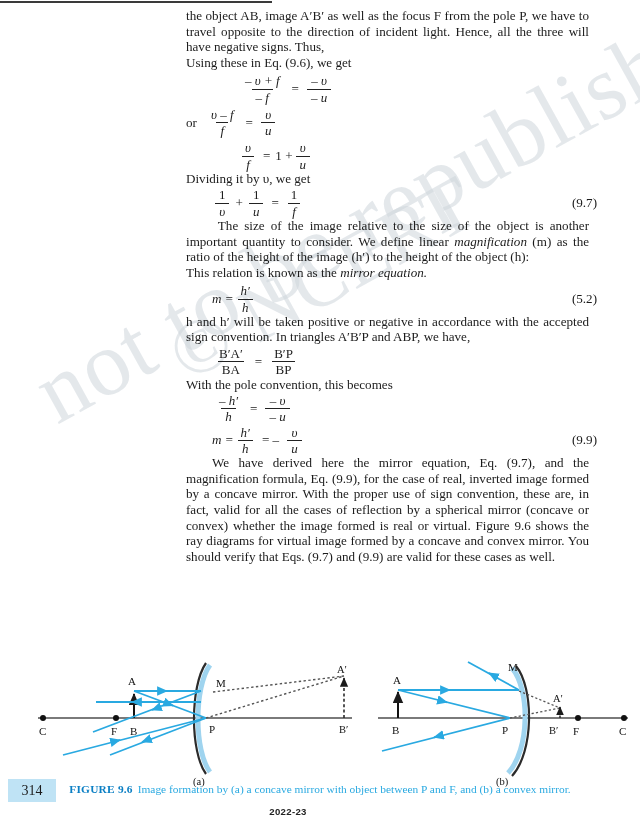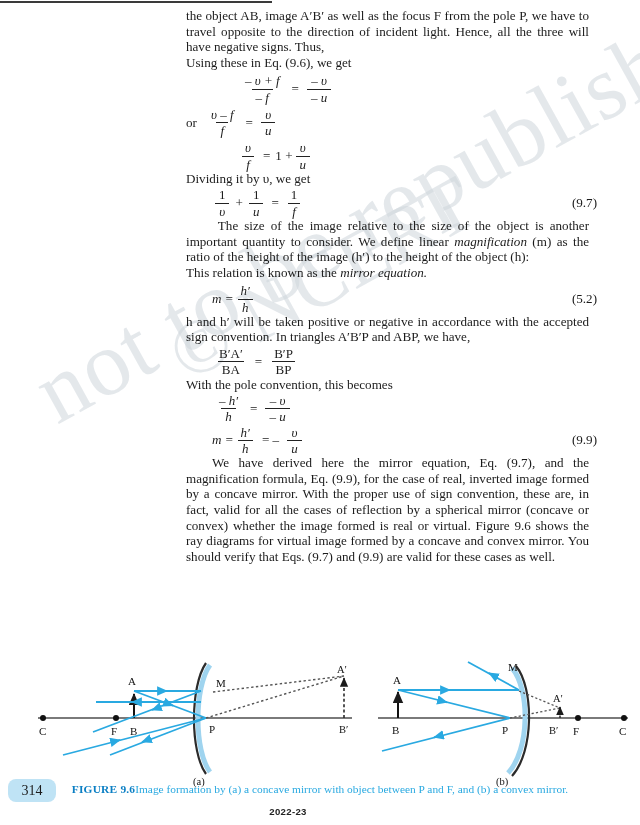--- a/index.html
+++ b/index.html
@@ -92,29 +92,28 @@
   
   .caption{
     position:absolute;left:60px;top:782px;width:520px;
     text-align:center;
     font-size:11.4px;line-height:14px;
     color:#29a9e1;
     z-index:4;
   }
   .caption .figlab{
     font-weight:bold;color:#0b7fc4;font-family:"Liberation Serif",serif;
-    letter-spacing:.2px;
+    letter-spacing:.2px;padding-right:5px;
   }
   .pagenum{
     position:absolute;left:8px;top:779px;width:48px;height:23px;
     background:#bfe3f5;
     display:flex;align-items:center;justify-content:center;
     font-size:14px;color:#1b1b1b;
     z-index:4;
-    border-radius:8px;
   }
   .footyear{
     position:absolute;left:0;top:806px;width:576px;text-align:center;
     font-size:9.6px;font-family:"Liberation Sans",sans-serif;font-weight:bold;
     color:#222;letter-spacing:.3px;z-index:4;
   }
 </style>
 </head>
 <body>
 

